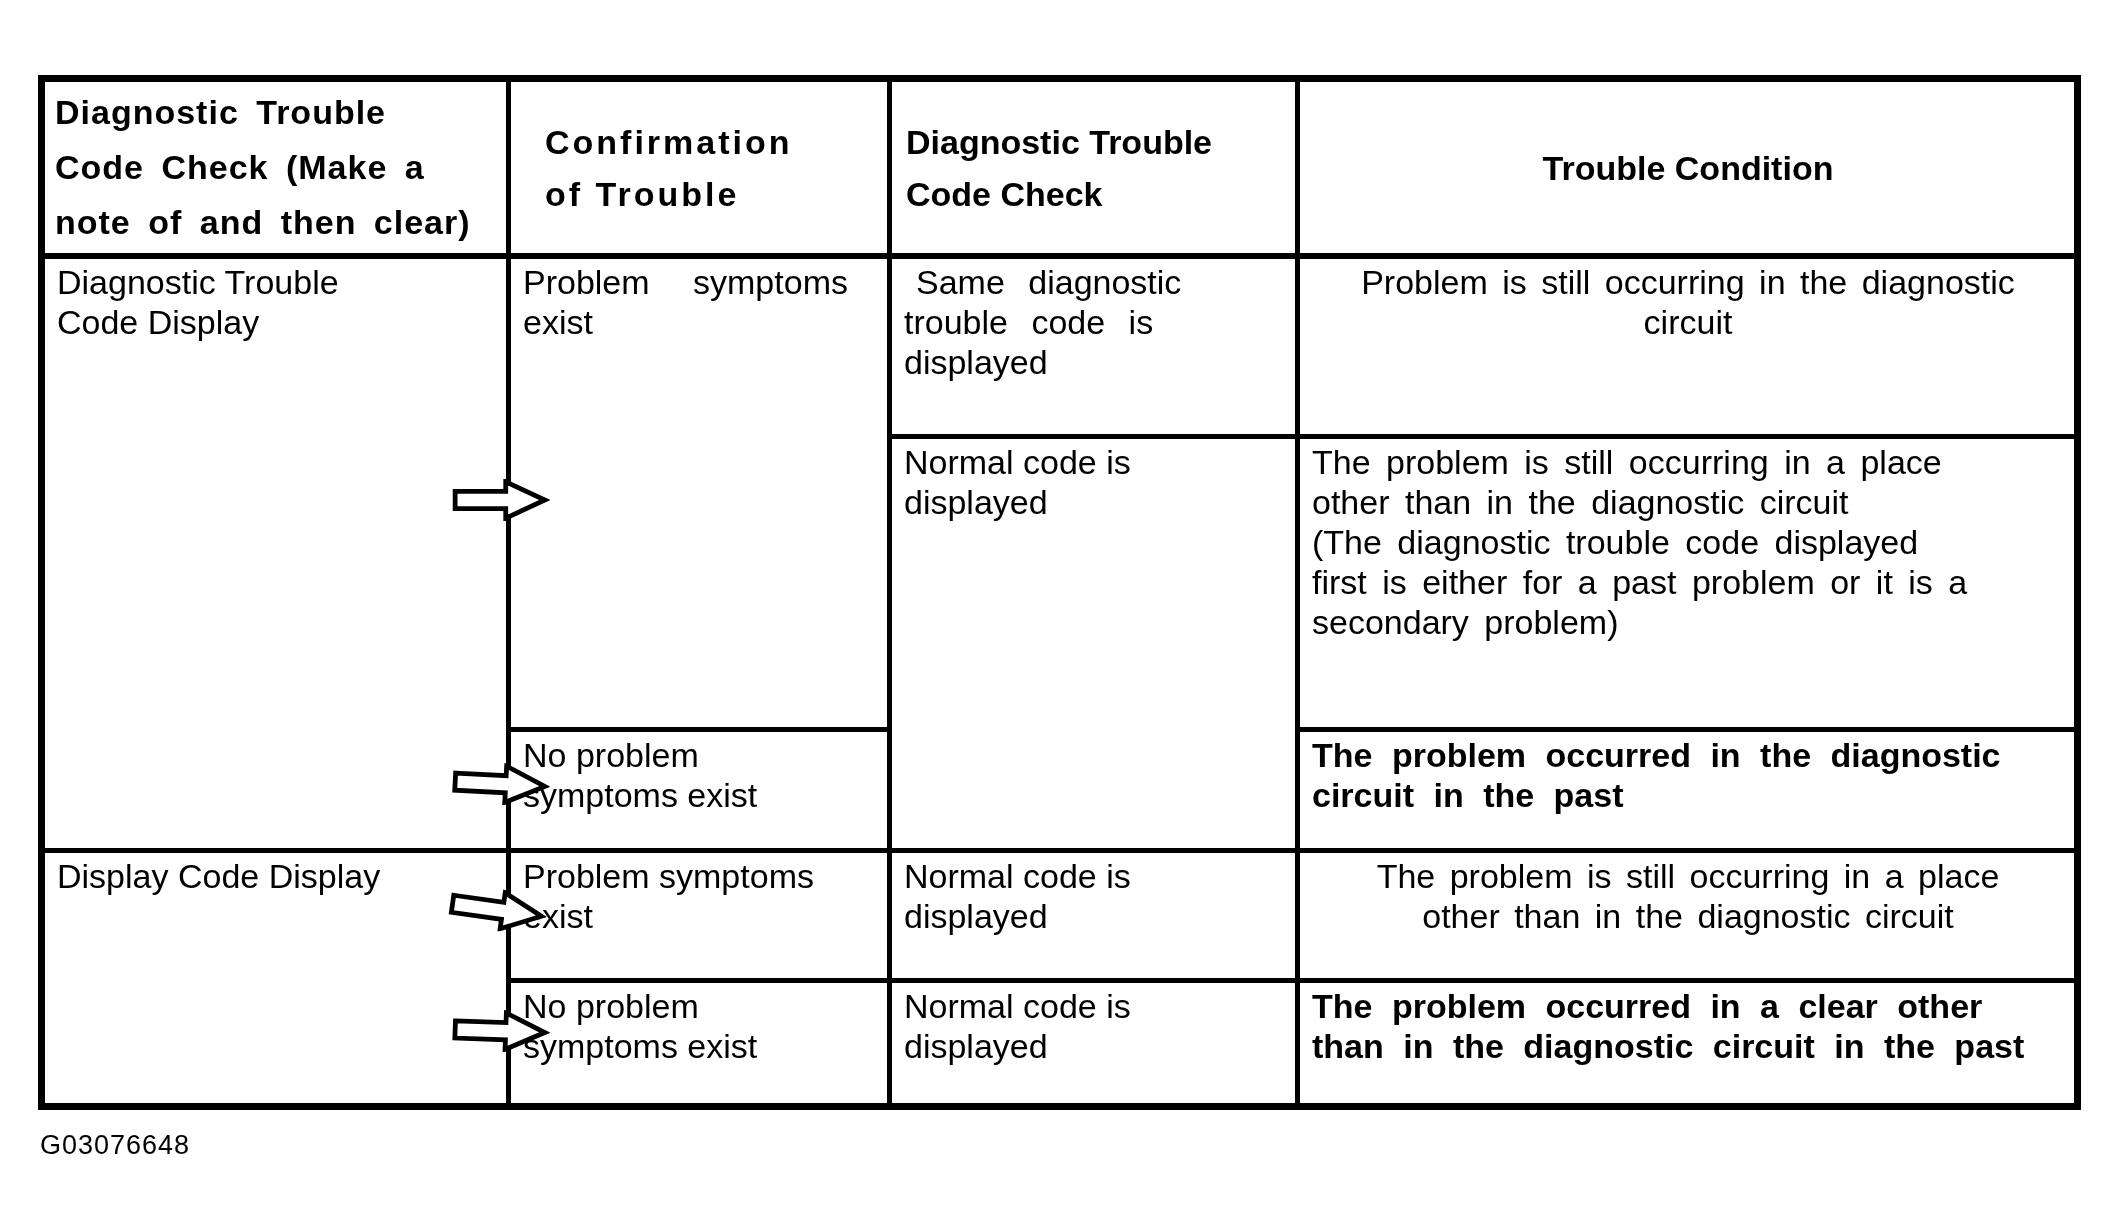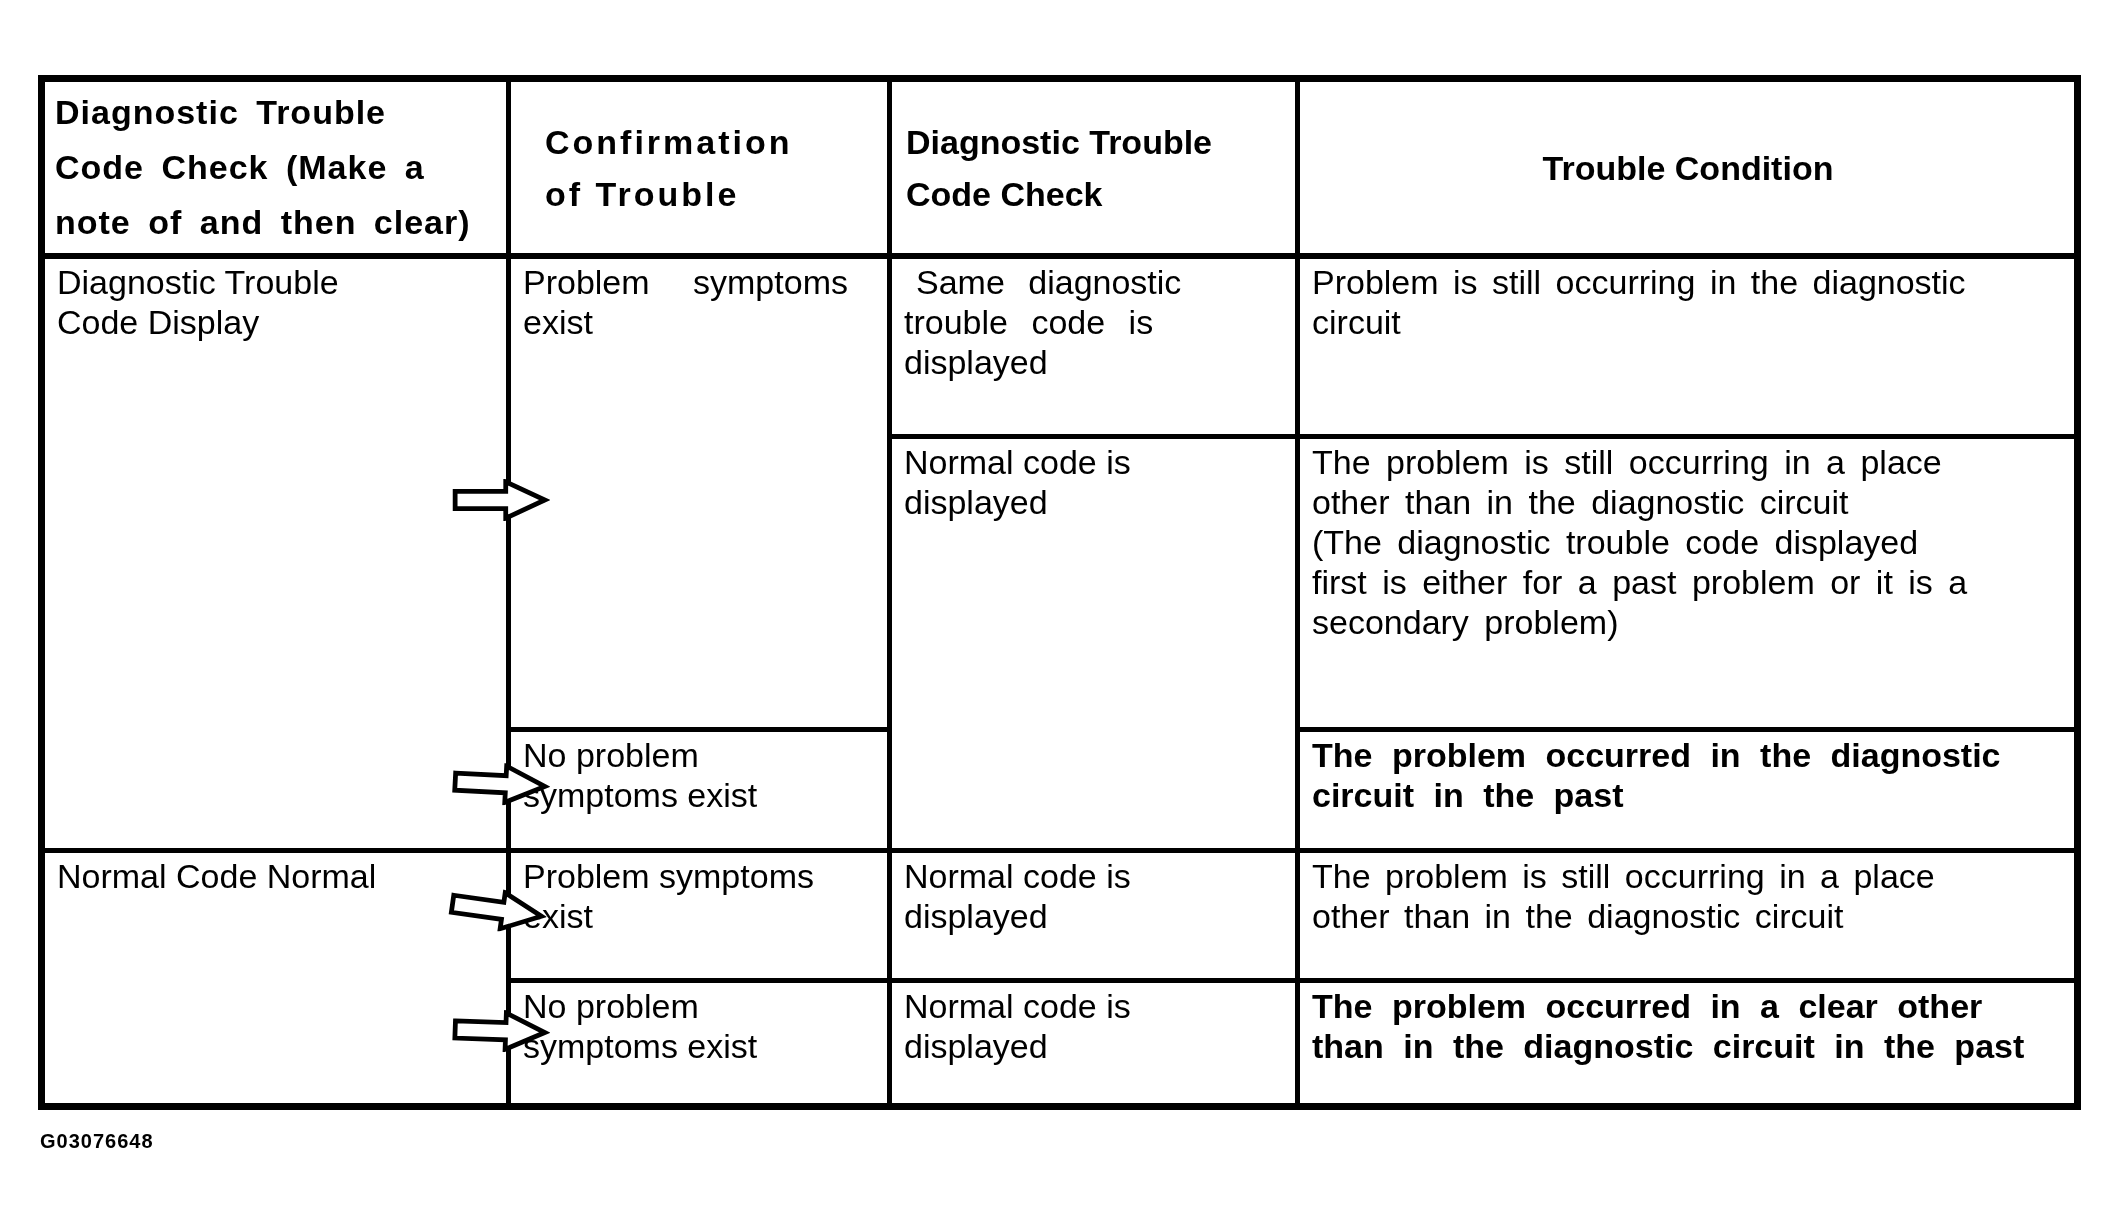--- a/index.html
+++ b/index.html
@@ -52,37 +52,37 @@
   
   tr.rh  { height: 176px; }
   tr.r1  { height: 180px; }
   tr.r2  { height: 293px; }
   tr.r3  { height: 121px; }
   tr.r4  { height: 130px; }
   tr.r5  { height: 126px; }
   
   td.ws-big    { word-spacing: 34px; }
   td.ws-mid    { word-spacing: 14px; text-indent: 12px; }
-  td.ws-cond-a { word-spacing: 5px; }
+  td.ws-cond-a { word-spacing: 5px; text-align: center; }
   td.ws-cond-b { word-spacing: 6px; }
   td.ws-cond-c { word-spacing: 10px; font-weight: bold; }
   
   .arrow {
     position: absolute;
     width: 100px;
     height: 42px;
     z-index: 5;
   }
   .arrow svg { display: block; width: 100%; height: 100%; }
   .fig-id {
     position: absolute;
     left: 40px;
     top: 1130px;
-    font-size: 20px;
-    font-weight: bold;
+    font-size: 27px;
+    font-weight: normal;
     letter-spacing: 1px;
   }
 </style>
 </head>
 <body>
 
 <div class="page">
 
   <div class="table-wrap">
     <table class="diag">
@@ -127,21 +127,21 @@
         </tr>
 
         <tr class="r3">
           <td>No problem
 symptoms exist</td>
           <td class="ws-cond-c">The problem occurred in the diagnostic
 circuit in the past</td>
         </tr>
 
         <tr class="r4">
-          <td rowspan="2">Normal Code Normal</td>
+          <td rowspan="2">Display Code Display</td>
           <td>Problem symptoms
 exist</td>
           <td>Normal code is
 displayed</td>
           <td class="ws-cond-a">The problem is still occurring in a place
 other than in the diagnostic circuit</td>
         </tr>
 
         <tr class="r5">
           <td>No problem

